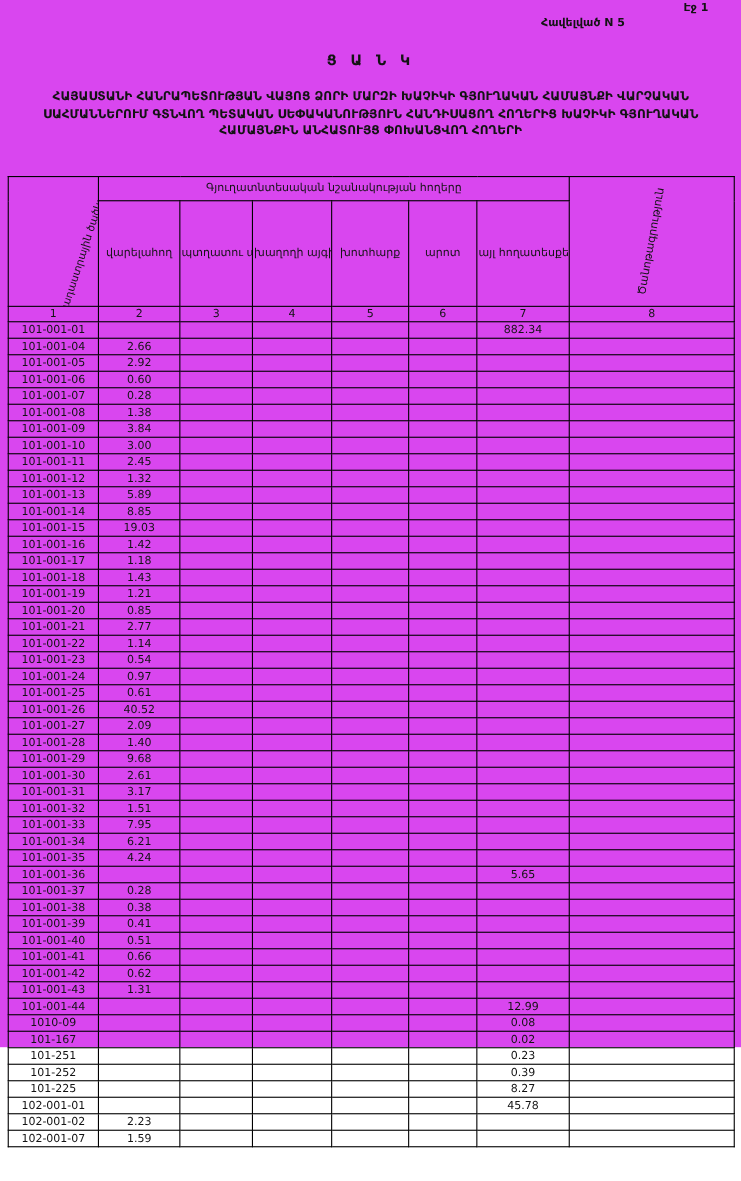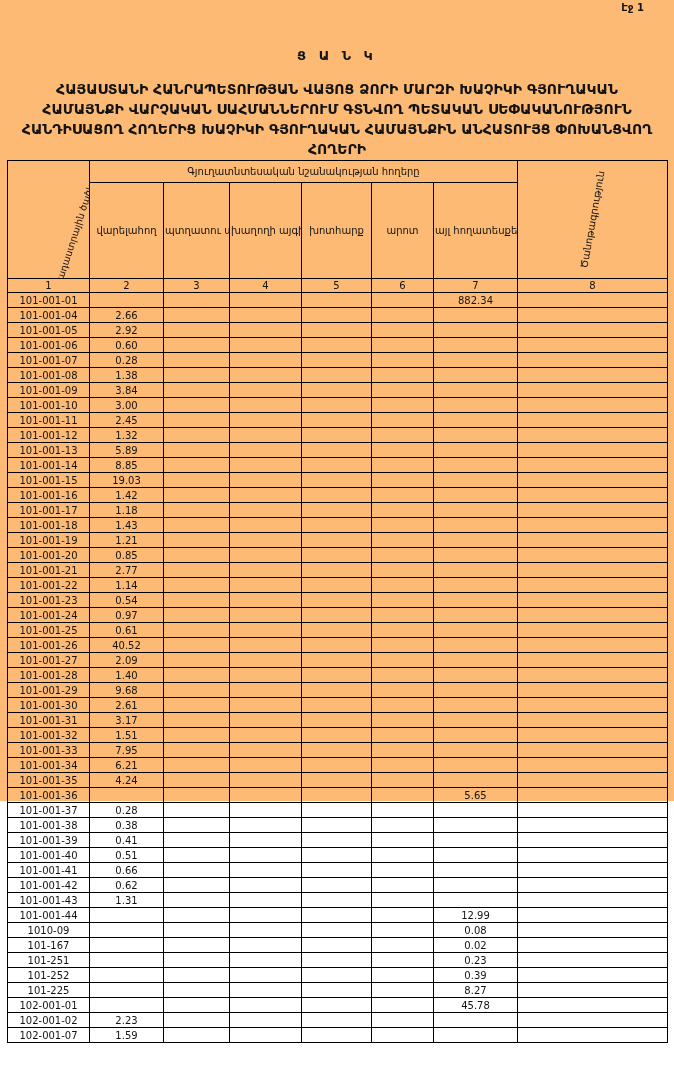--- a/index.html
+++ b/index.html
@@ -3,37 +3,37 @@
 <meta charset="utf-8">
 <style>
   * { box-sizing: border-box; margin: 0; padding: 0; }
   html, body {
     width: 674px; height: 1074px;
     background: #ffffff;
     font-family: "DejaVu Sans", sans-serif;
     color: #131313;
     overflow: hidden;
   }
-  .page { position: relative; width: 674px; height: 801px; background: #fdba74; }
+  .page { position: relative; width: 674px; height: 952px; background: #d946ef; }
 
   .page-num {
     position: absolute; top: 2px; right: 30px;
     font-size: 10px; font-weight: bold;
   }
   .annex {
     position: absolute; top: 15px; right: 8px; width: 272px;
     text-align: center; font-size: 10px; font-weight: bold; line-height: 1.3;
   }
   .doc-title {
     position: absolute; top: 48px; left: 0; width: 100%;
     text-align: center; font-size: 13px; font-weight: bold; letter-spacing: 4px;
   }
   .doc-subtitle {
     position: absolute; top: 80px; left: 17px; width: 640px;
-    text-align: center; font-size: 14px; font-weight: bold; line-height: 1.42;
+    text-align: center; font-size: 11px; font-weight: bold; line-height: 1.42;
   }
 
   table.land-table {
     position: absolute; top: 160px; left: 7px;
     border-collapse: collapse; table-layout: fixed;
     width: 660px;
   }
   table.land-table th, table.land-table td {
     border: 1px solid #000;
     font-size: 10px;
@@ -66,20 +66,21 @@
   tbody td.code-cell { font-size: 10px; }
 </style>
 </head>
 <body>
 
 <div class="page">
 
   <div class="page-num">Էջ 1</div>
 
   <div class="annex">
+    <div>Հավելված  N 5</div>
   </div>
 
   <div class="doc-title">Ց Ա Ն Կ</div>
 
   <div class="doc-subtitle">ՀԱՅԱՍՏԱՆԻ ՀԱՆՐԱՊԵՏՈՒԹՅԱՆ ՎԱՅՈՑ ՁՈՐԻ ՄԱՐԶԻ ԽԱՉԻԿԻ ԳՅՈՒՂԱԿԱՆ ՀԱՄԱՅՆՔԻ ՎԱՐՉԱԿԱՆ ՍԱՀՄԱՆՆԵՐՈՒՄ ԳՏՆՎՈՂ ՊԵՏԱԿԱՆ ՍԵՓԱԿԱՆՈՒԹՅՈՒՆ ՀԱՆԴԻՍԱՑՈՂ ՀՈՂԵՐԻՑ ԽԱՉԻԿԻ ԳՅՈՒՂԱԿԱՆ ՀԱՄԱՅՆՔԻՆ ԱՆՀԱՏՈՒՅՑ ՓՈԽԱՆՑՎՈՂ ՀՈՂԵՐԻ</div>
 
   <table class="land-table">
     <colgroup>
       <col style="width:82px">
       <col style="width:74px">

